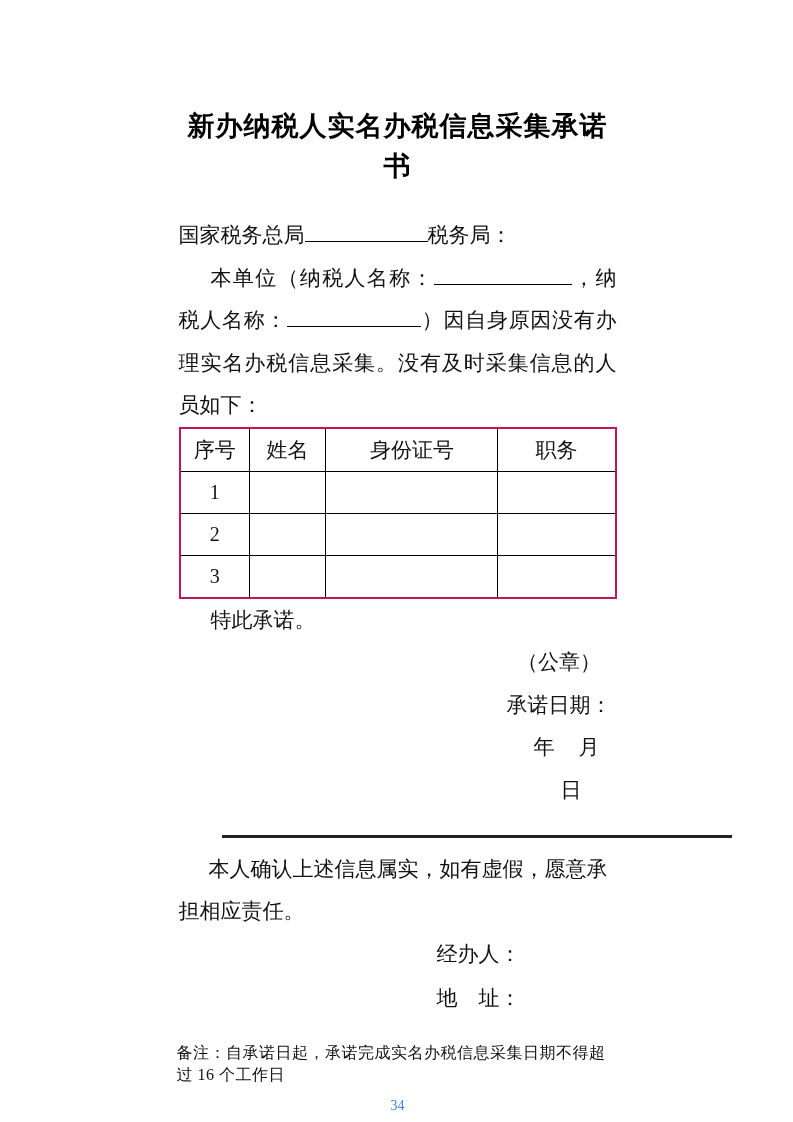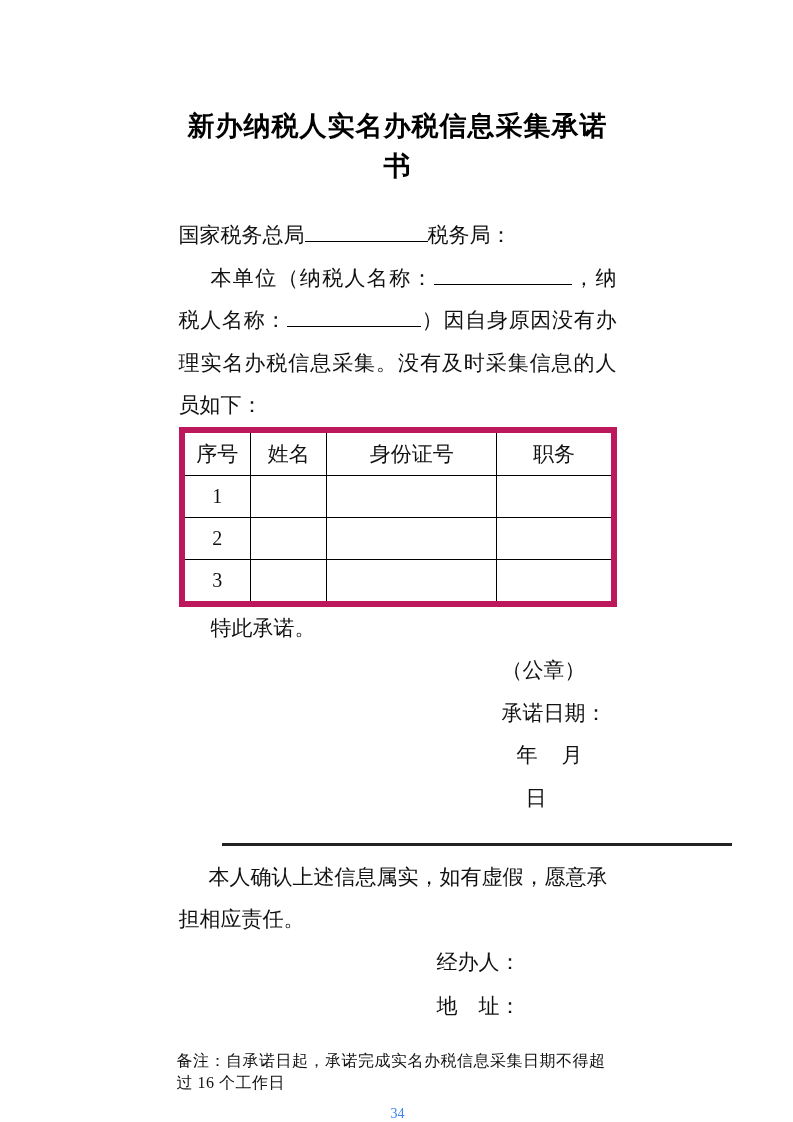--- a/index.html
+++ b/index.html
@@ -41,36 +41,37 @@
   }
   .w123 { width: 123px; }
   .w138 { width: 138px; }
   .w134 { width: 134px; }
   .w34  { width: 34px; }
   .w30  { width: 30px; }
   .w55  { width: 55px; }
   table.persons {
     width: 100%;
     border-collapse: collapse;
-    border: 6px solid #be185d;
+    border: 2px solid #be185d;
     margin-top: 0px;
   }
   table.persons th, table.persons td {
     border: 1.5px solid #000;
     font-weight: normal;
     text-align: center;
     padding: 0;
   }
   table.persons th { font-size: 21px; height: 42px; }
   table.persons td { font-size: 20px; height: 41px; }
   .closing { font-size: 21px; line-height: 42.5px; text-indent: 32px; }
   .seal-line, .date-line {
     font-size: 21px;
     line-height: 42.5px;
     margin-left: 323px;
+    text-align: center;
   }
   .date-line .gap-a { margin-left: 15px; }
   .date-line .gap-b { margin-left: 24px; }
   .divider {
     border: none;
     border-top: 3px solid #222;
     width: 510px;
     margin: 24px 0 0 43px;
   }
   .confirm {

